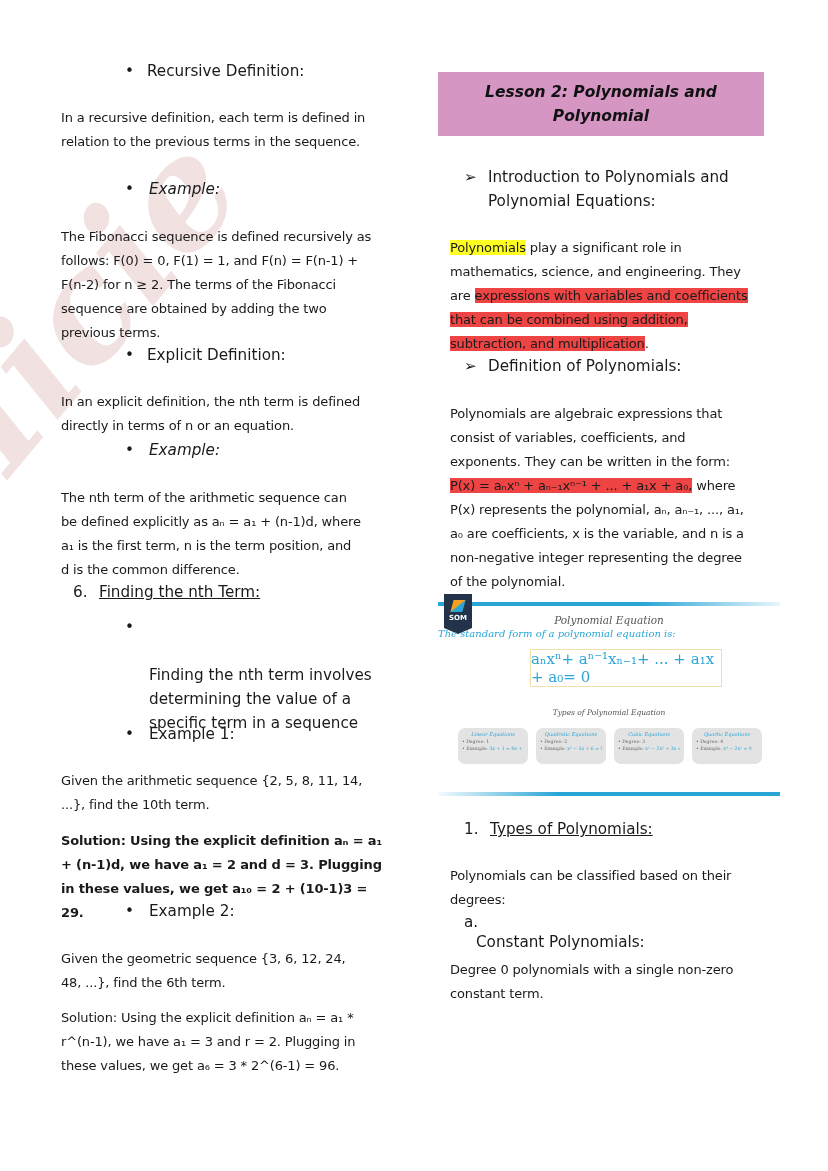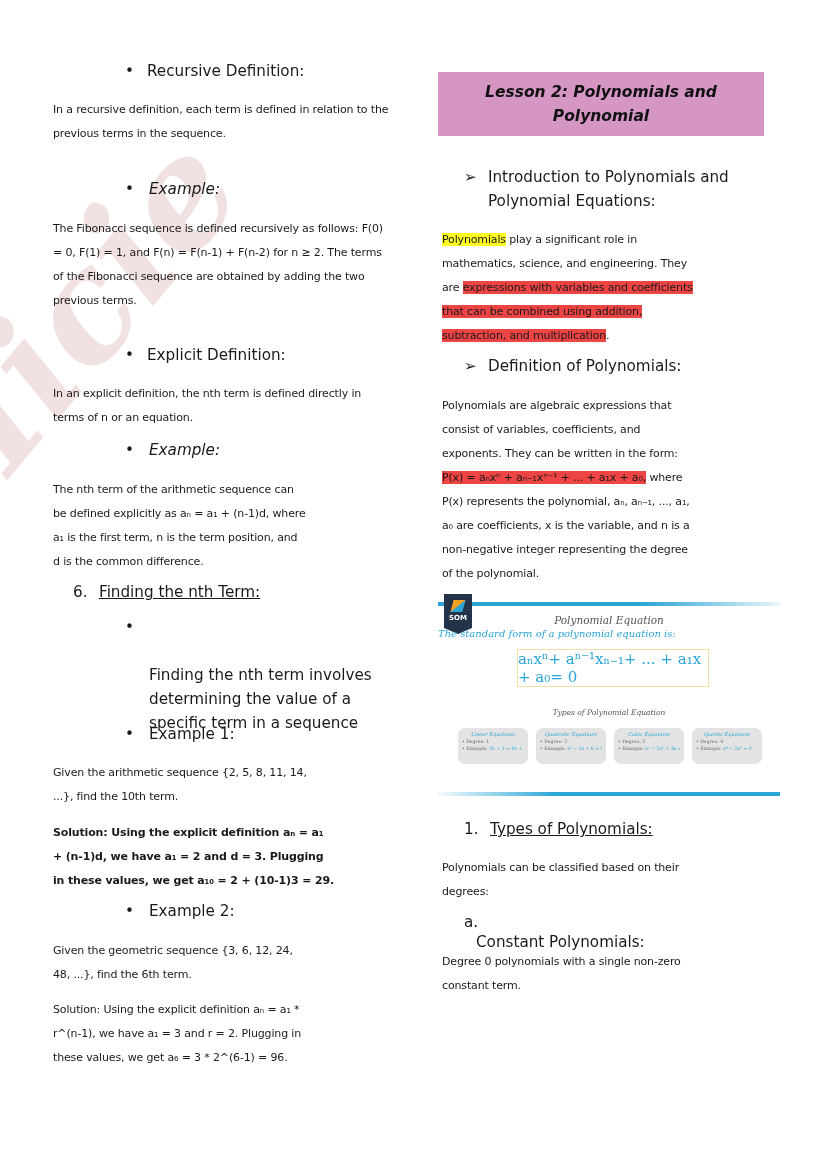--- a/index.html
+++ b/index.html
@@ -4,21 +4,21 @@
 <style>
   html, body { margin:0; padding:0; }
   body {
     width:828px; height:1171px; background:#ffffff; position:relative; overflow:hidden;
     font-family:"DejaVu Sans", sans-serif; color:#1a1a1a;
   }
   .page { position:absolute; inset:0; }
   .col { position:absolute; top:0; }
   .col-left { left:49px; width:346px; }
   .col-right { left:438px; width:342px; }
-  .p { font-size:11px; line-height:24px; margin:4px; position:absolute; left:0; right:0; letter-spacing:-0.15px; }
+  .p { font-size:13px; line-height:24px; margin:12px; position:absolute; left:0; right:0; letter-spacing:-0.15px; }
   .hl-green { background:#22ee22; }
   .hl-yellow { background:#ffff22; }
   .hl-cyan { background:#ef4444; }
   .bullet-row { position:absolute; font-size:15.2px; line-height:24px; }
   .bullet-row .dot { position:absolute; left:0; }
   .bullet-row .txt { position:absolute; left:24px; white-space:nowrap; }
   .ital { font-style:italic; }
   .ul { text-decoration:underline; }
   .lesson-box {
     position:absolute; left:0; top:58px; width:326px; height:64px; background:#d596c4;
@@ -36,21 +36,21 @@
   .fig .topbar { position:absolute; left:0; top:8px; width:342px; height:4px;
     background:linear-gradient(90deg,#2aa5d6 0%,#2aa5d6 60%,rgba(42,165,214,0.1) 100%); }
   .fig .botbar { position:absolute; left:0; top:198px; width:342px; height:4px;
     background:linear-gradient(90deg,rgba(42,165,214,0.05) 0%,#2aa5d6 35%,#2aa5d6 100%); }
   .fig .logo { position:absolute; left:6px; top:0; width:28px; height:40px; background:#22334a;
     clip-path:polygon(0 0,100% 0,100% 85%,50% 100%,0 85%); color:#fff; font-size:7px; font-weight:bold; text-align:center; }
   .fig .logo .mark { display:block; margin:6px auto 2px; width:12px; height:12px;
     background:linear-gradient(135deg,#f4a020 0%,#f4a020 45%,#2aa5d6 55%,#2aa5d6 100%); transform:skewX(-15deg); }
   .fig .title { position:absolute; left:0; width:342px; top:20px; text-align:center; font-family:"DejaVu Serif", serif; font-style:italic; font-size:10.5px; color:#555; }
   .fig .subtitle { position:absolute; left:0; width:342px; top:34px; text-align:left; font-family:"DejaVu Serif", serif; font-style:italic; font-size:10px; color:#2aa5d6; }
-  .fig .eqbox { position:absolute; left:79px; top:55px; width:190px; height:36px; border:1px solid #f3dfa8;
+  .fig .eqbox { position:absolute; left:92px; top:55px; width:190px; height:36px; border:1px solid #f3dfa8;
     display:flex; align-items:center; justify-content:center; font-family:"DejaVu Serif", serif; font-size:15px; color:#2aa5d6; }
   .fig .types-title { position:absolute; left:0; width:342px; top:114px; text-align:center; font-family:"DejaVu Serif", serif; font-style:italic; font-size:7.5px; color:#555; }
   .fig .cards { position:absolute; left:20px; top:134px; width:310px; display:flex; gap:8px; }
   .fig .card { width:70px; height:36px; background:#e3e3e3; border-radius:7px; padding:3px 4px; box-sizing:border-box; font-family:"DejaVu Serif", serif; }
   .fig .card .ct { font-size:5px; font-style:italic; color:#2aa5d6; text-align:center; }
   .fig .card .cl { font-size:4.6px; color:#666; margin-top:2px; white-space:nowrap; overflow:hidden; }
   .fig .card .cl .ex { color:#2aa5d6; }
 </style>
 </head>
 <body>

